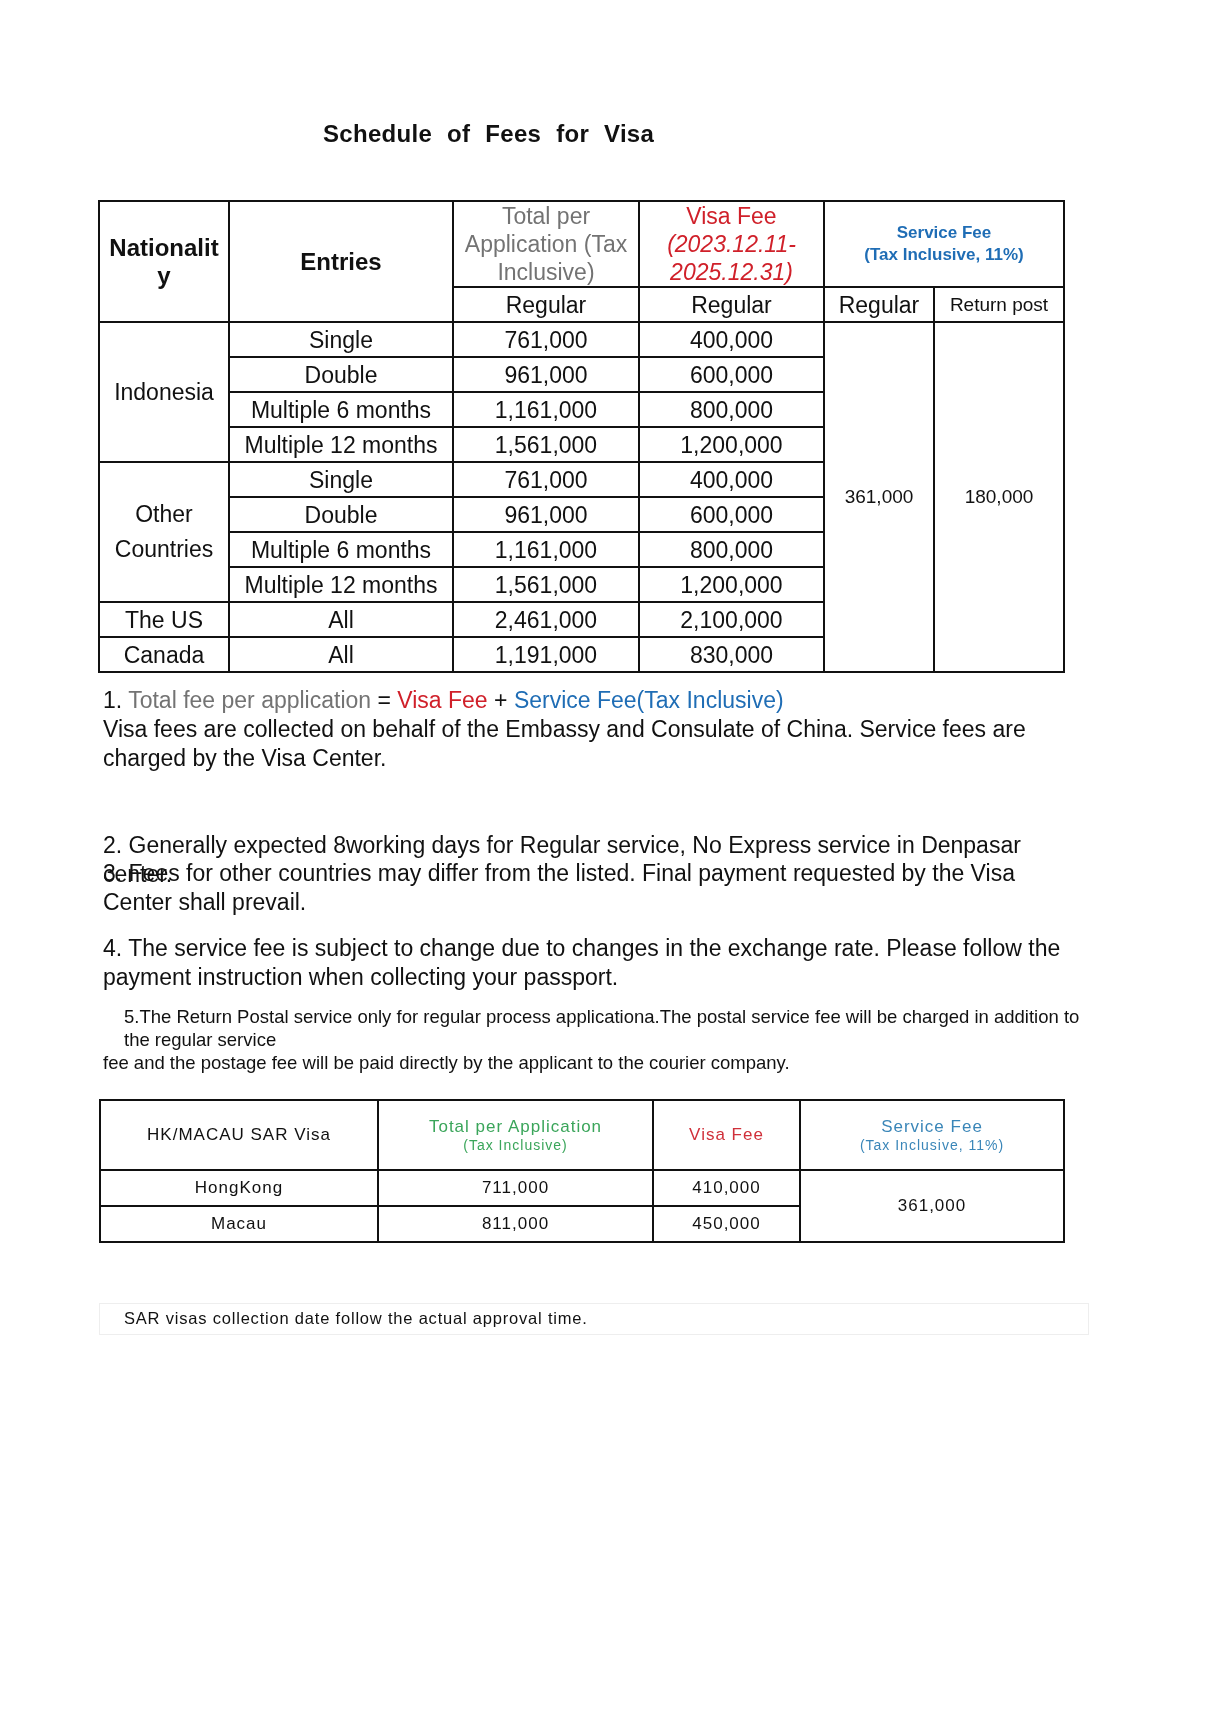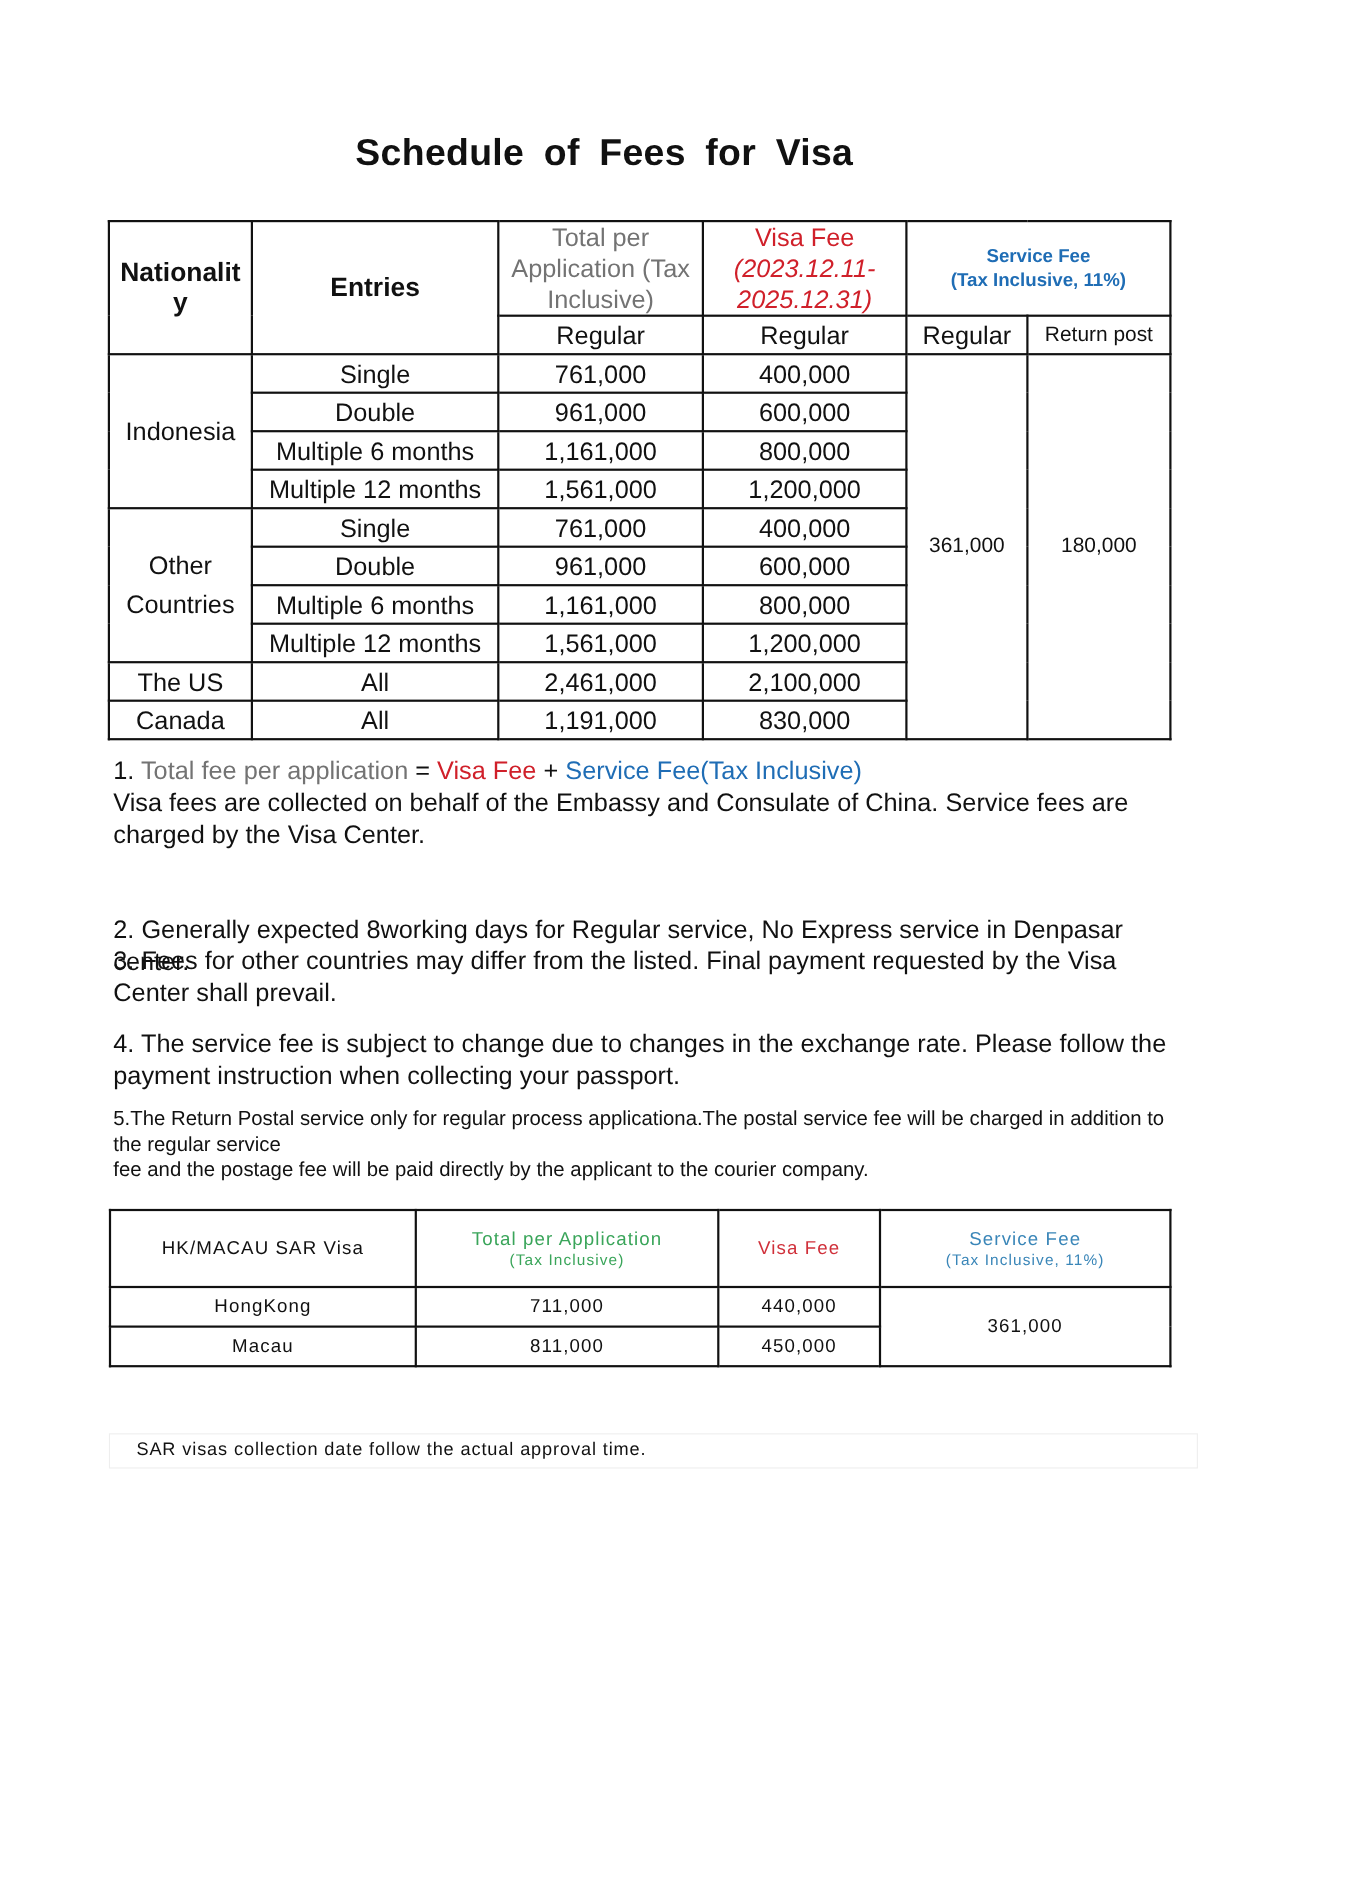--- a/index.html
+++ b/index.html
@@ -1,17 +1,17 @@
 <!DOCTYPE html>
 <html><head>
 <meta charset="utf-8">
 <style>
   html, body { margin:0; padding:0; background:#fff; }
   body { width:1224px; height:1713px; position:relative; font-family:"Liberation Sans", sans-serif; color:#111; }
-  .title { position:absolute; left:323px; top:120px; font-size:34px; font-weight:bold; word-spacing:8px; letter-spacing:0.3px; }
+  .title { position:absolute; left:323px; top:120px; font-size:24px; font-weight:bold; word-spacing:8px; letter-spacing:0.3px; }
   table { border-collapse:collapse; position:absolute; table-layout:fixed; }
   #fees { left:98px; top:200px; width:965px; }
   #fees td, #fees th { border:2px solid #111; text-align:center; padding:0; font-weight:normal; font-size:23px; line-height:26px; height:33px; overflow:hidden; }
   #fees th.bold { font-weight:bold; font-size:24px; }
   .green { color:#737373; }
   .red { color:#d0202a; }
   .blue { color:#1f6db5; }
   .svc-head { font-size:17px !important; font-weight:bold !important; line-height:22px !important; }
   .small { font-size:19px !important; }
   .notes { position:absolute; left:103px; width:975px; font-size:23px; line-height:29px; }
@@ -124,21 +124,21 @@
 <div class="notes" style="top:686px;">
   <div>
     <span>1. </span><span class="green">Total fee per application</span><span style="white-space:pre;"> = </span><span class="red">Visa Fee</span><span style="white-space:pre;"> + </span><span class="blue">Service Fee(Tax Inclusive)</span>
   </div>
   <div>Visa fees are collected on behalf of the Embassy and Consulate of China. Service fees are charged by the Visa Center.</div>
 </div>
 <div class="notes" style="top:785px;margin-top:46px;">2. Generally expected 8working days for Regular service, No Express service in Denpasar center.</div>
 <div class="notes" style="top:859px;">3. Fees for other countries may differ from the listed. Final payment requested by the Visa Center shall prevail.</div>
 <div class="notes" style="top:934px;">4. The service fee is subject to change due to changes in the exchange rate. Please follow the payment instruction when collecting your passport.</div>
 <div class="notes note5" style="top:1005px;">
-  <div style="width:960px;">5.The Return Postal service only for regular process applicationa.The postal service fee will be charged in addition to the regular service</div>
+  <div style="width:960px;margin-left:21px;">5.The Return Postal service only for regular process applicationa.The postal service fee will be charged in addition to the regular service</div>
   <div>fee and the postage fee will be paid directly by the applicant to the courier company.</div>
 </div>
 
 <table id="sar">
   <colgroup>
       <col style="width:278px">
       <col style="width:275px">
       <col style="width:147px">
       <col style="width:264px">
     </colgroup>
@@ -151,21 +151,21 @@
     </th>
     <th class="sar-red">Visa Fee</th>
     <th class="sar-blue">
       <span>Service Fee</span>
       <span class="sub">(Tax Inclusive, 11%)</span>
     </th>
   </tr>
   <tr style="height:36px">
     <td>HongKong</td>
     <td>711,000</td>
-    <td>440,000</td>
+    <td>410,000</td>
     <td rowspan="2">361,000</td>
   </tr>
   <tr style="height:36px">
     <td>Macau</td>
     <td>811,000</td>
     <td>450,000</td>
   </tr>
 </tbody>
   </table>
 <div class="sar-note">SAR visas collection date follow the actual approval time.</div>

